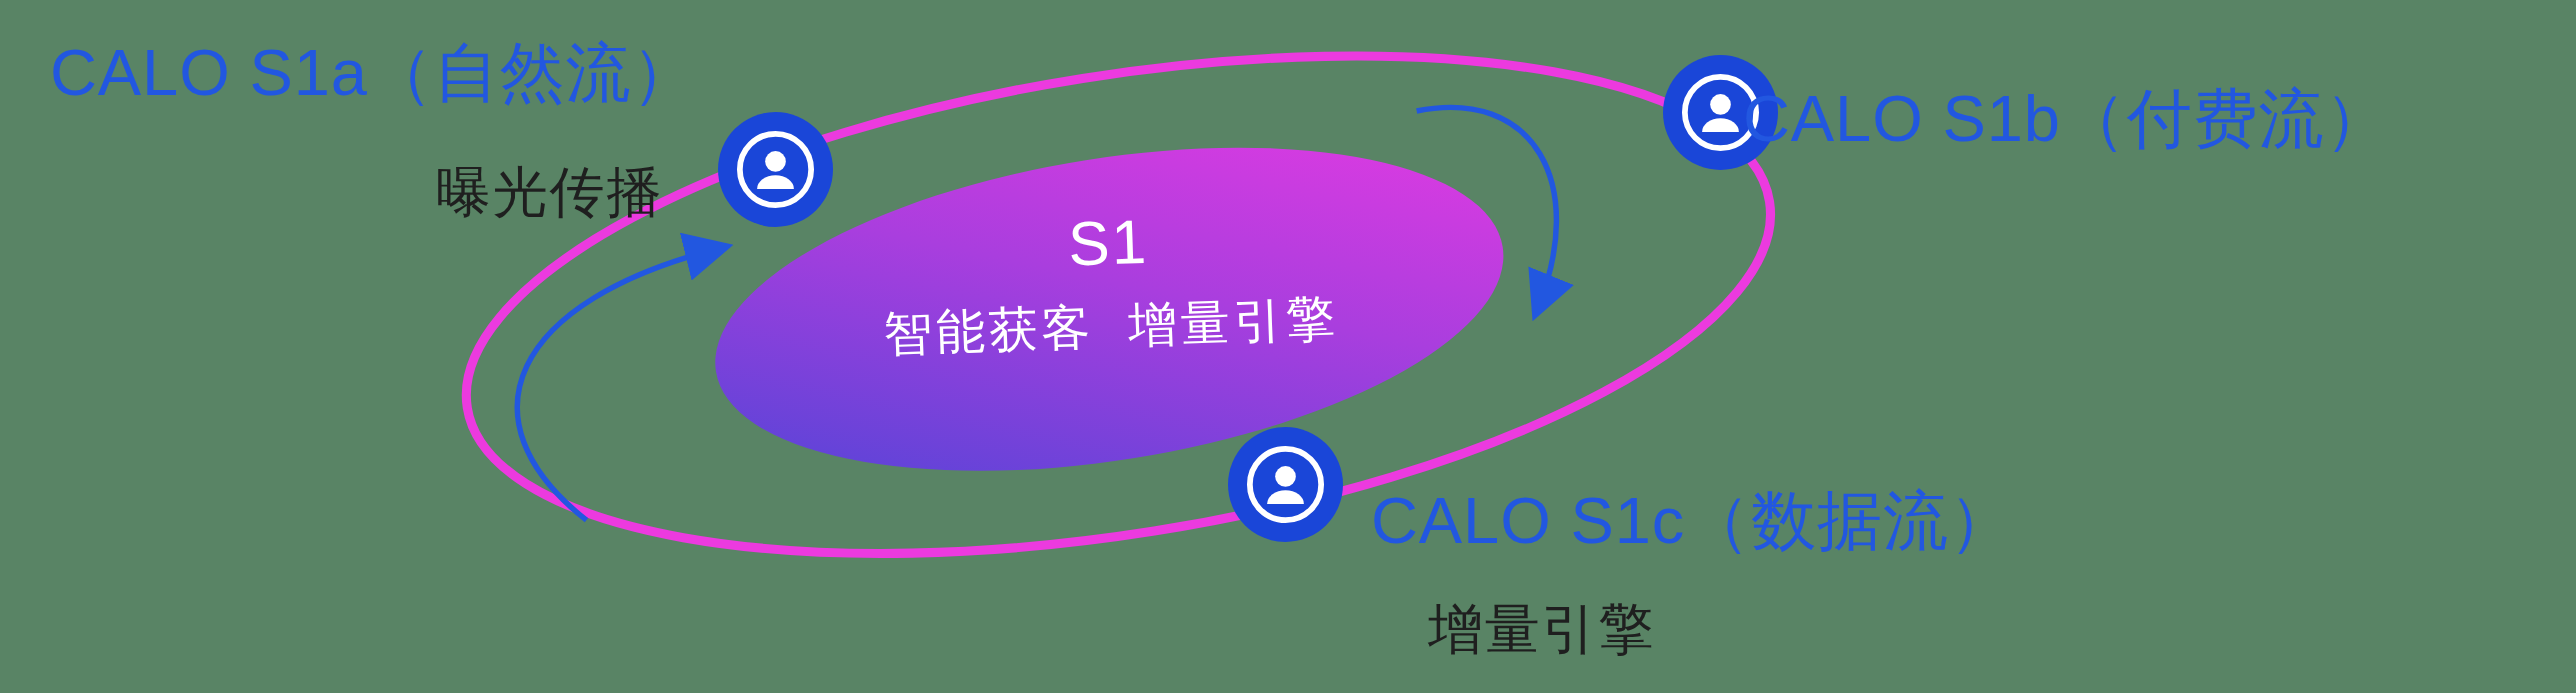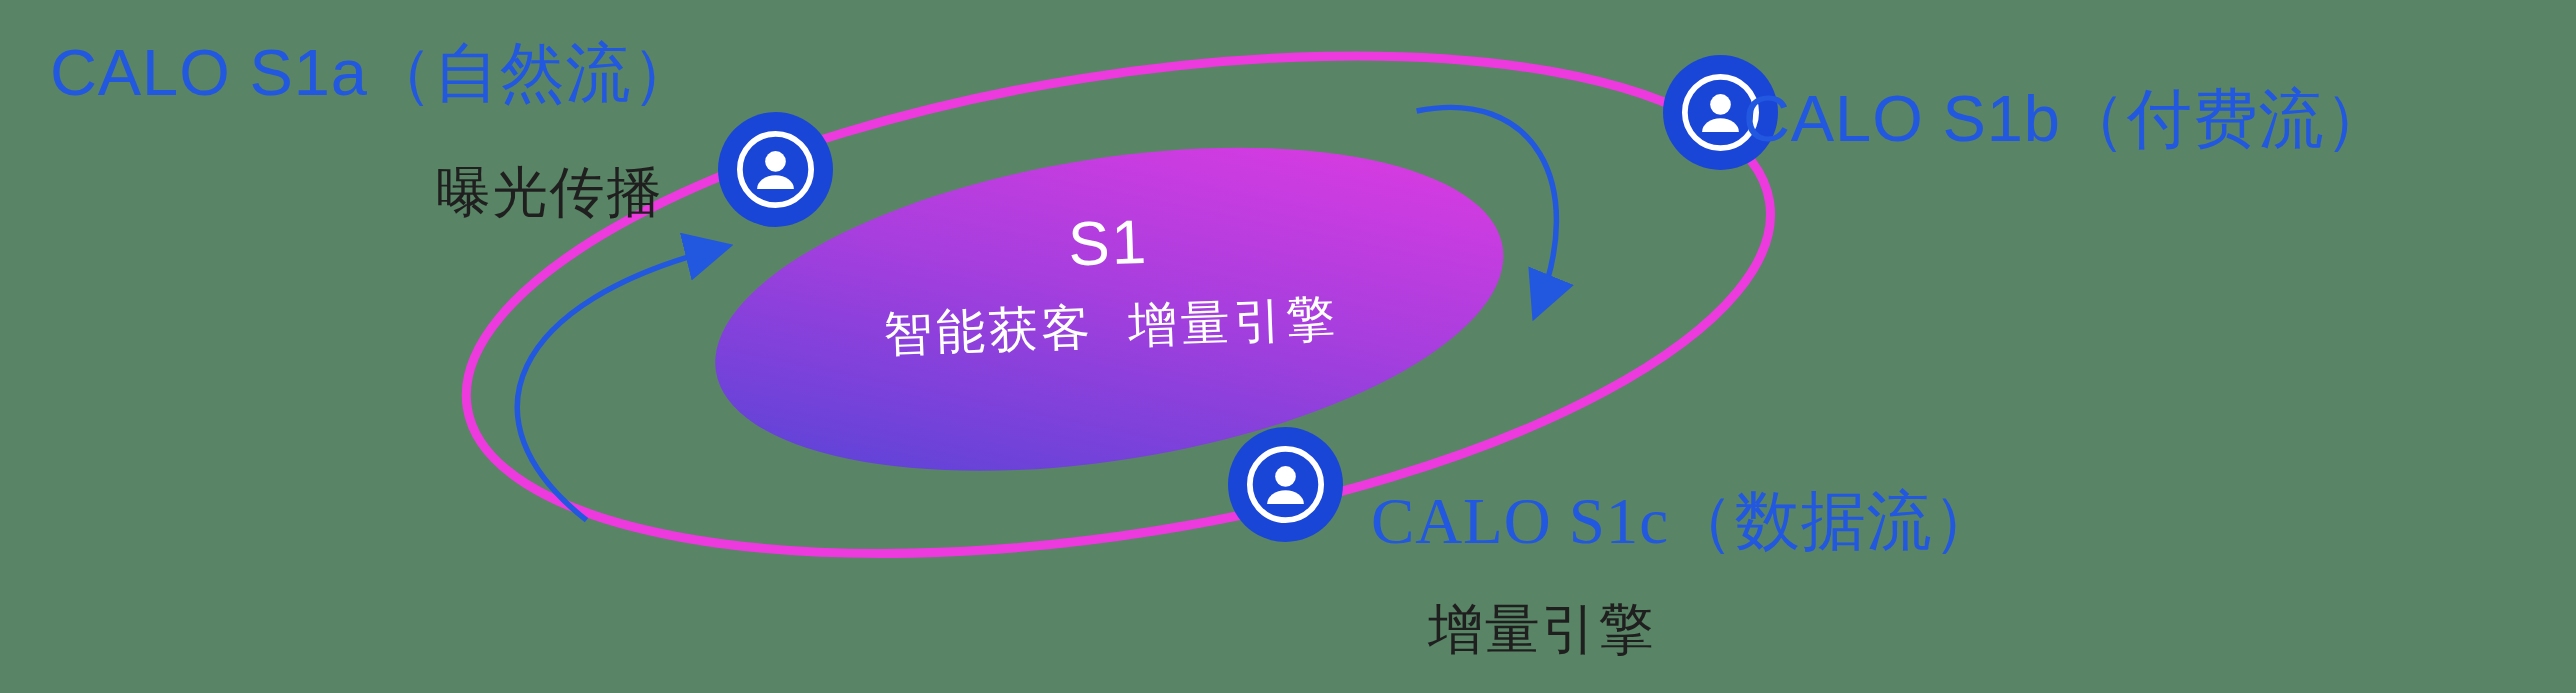--- a/index.html
+++ b/index.html
@@ -75,21 +75,21 @@
   #node-s1a { left: 718px; top: 112px; }
   #node-s1b { left: 1663px; top: 55px; }
   #node-s1c { left: 1228px; top: 427px; }
 
   #title-s1a { left: 50px;  top: 29px; }
   #sub-s1a   { left: 436px; top: 156px; }
 
   #title-s1b { left: 1743px; top: 75px; }
   #sub-s1b   { left: 1953px; top: 198px; }
 
-  #title-s1c { left: 1371px; top: 477px; font-family: Liberation Serif, serif; }
+  #title-s1c { left: 1371px; top: 477px; }
   #sub-s1c   { left: 1428px; top: 593px; }
 </style>
 </head>
 <body>
 
 <div class="canvas">
 
   <svg class="layer-svg" viewBox="0 0 2833 763">
     <defs>
       <linearGradient id="coreGrad" x1="0%" y1="100%" x2="100%" y2="0%">

